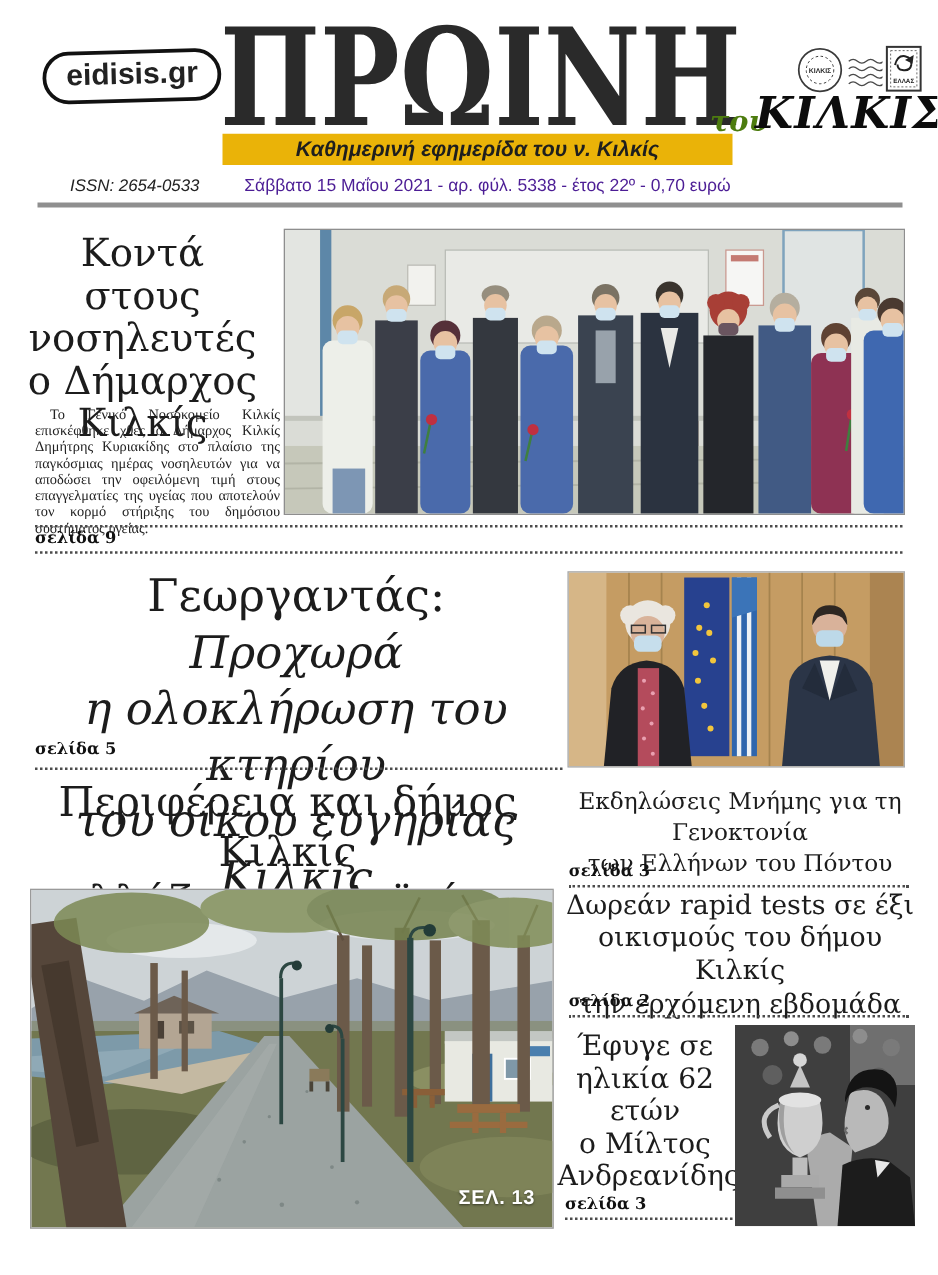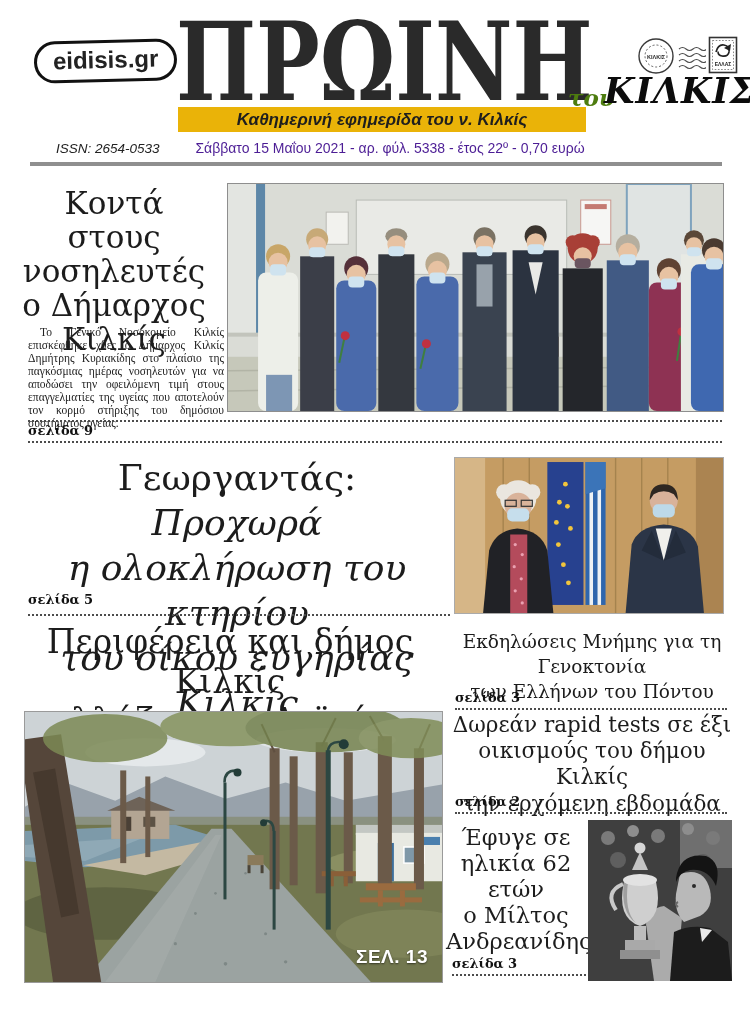--- a/index.html
+++ b/index.html
@@ -43,21 +43,21 @@
   .hl-obit{left:446px;top:824px;width:140px;font-size:22.5px;line-height:1.16;}
 
   
   .photo{overflow:hidden;background:#ddd;}
   .photo svg{display:block;width:100%;height:100%;}
   .ph-lead{left:227px;top:183px;width:495px;height:227px;border:1px solid #8e8e8e;}
   .ph-meet{left:454px;top:457px;width:268px;height:155px;border:1px solid #aaa;}
   .ph-park{left:24px;top:711px;width:417px;height:270px;border:1px solid #9a9a9a;}
   .ph-obit{left:588px;top:820px;width:144px;height:161px;}
   .park-overlay{position:absolute;right:14px;bottom:14px;color:#fff;
-                font-family:"Liberation Sans",sans-serif;font-weight:bold;font-size:19px;
+                font-family:"Liberation Sans",sans-serif;font-weight:bold;font-size:16px;
                 letter-spacing:.5px;text-shadow:0 1px 2px rgba(0,0,0,.55);}
 </style>
 </head>
 <body>
 
 <div class="page">
 
   <div class="abs badge">
     <span>eidisis.gr</span>
   </div>

